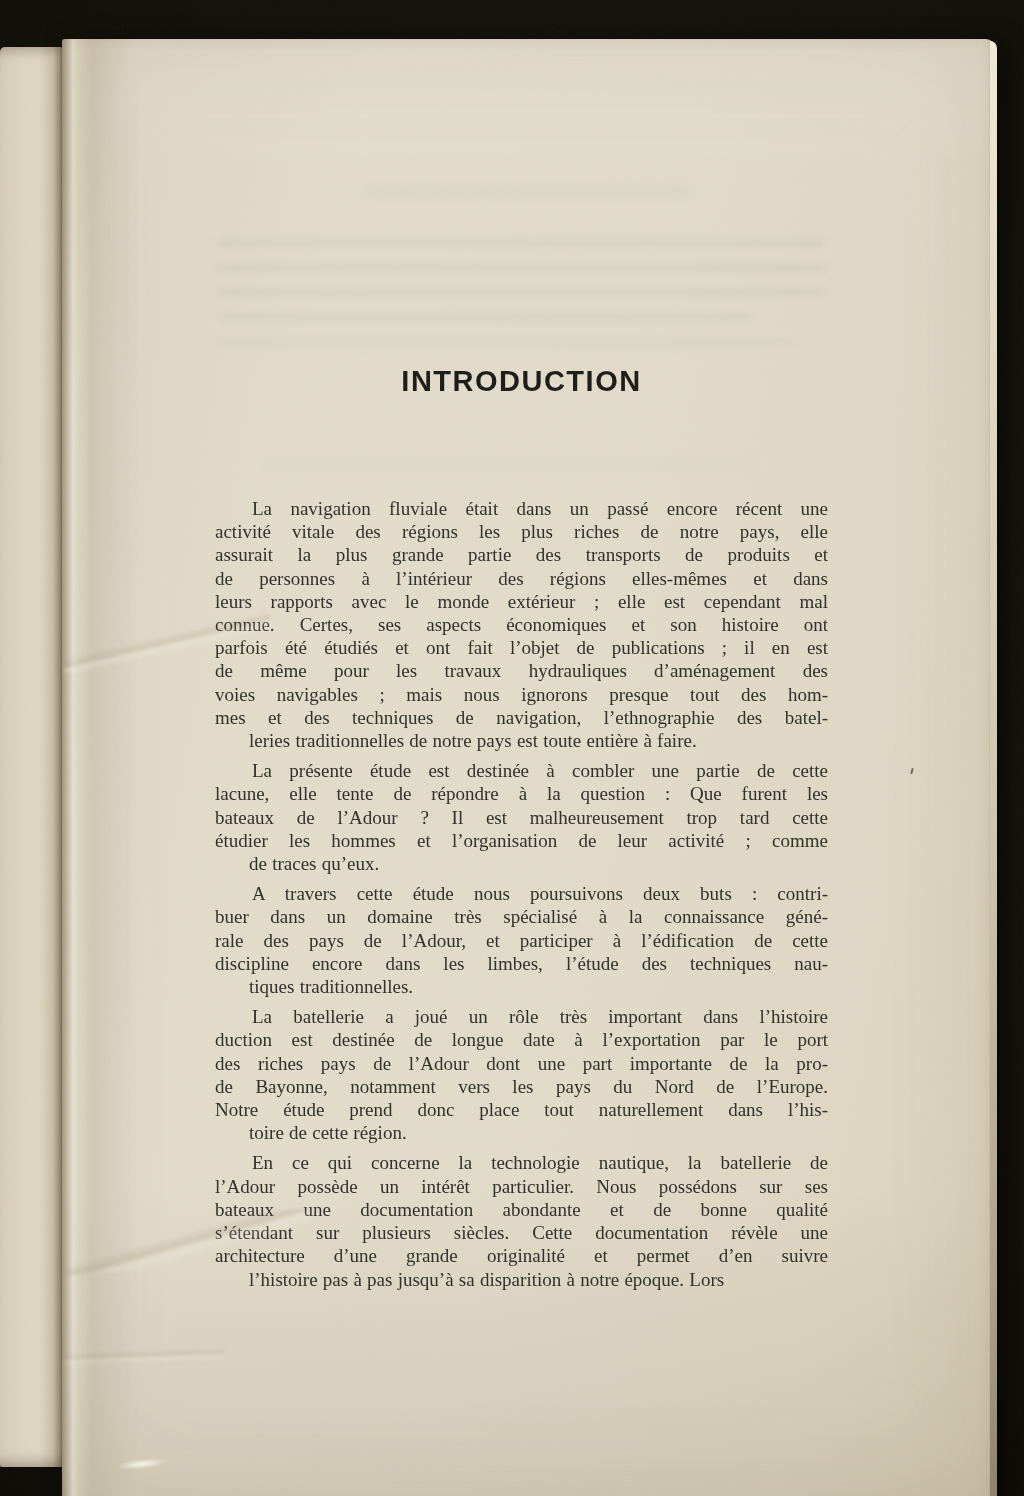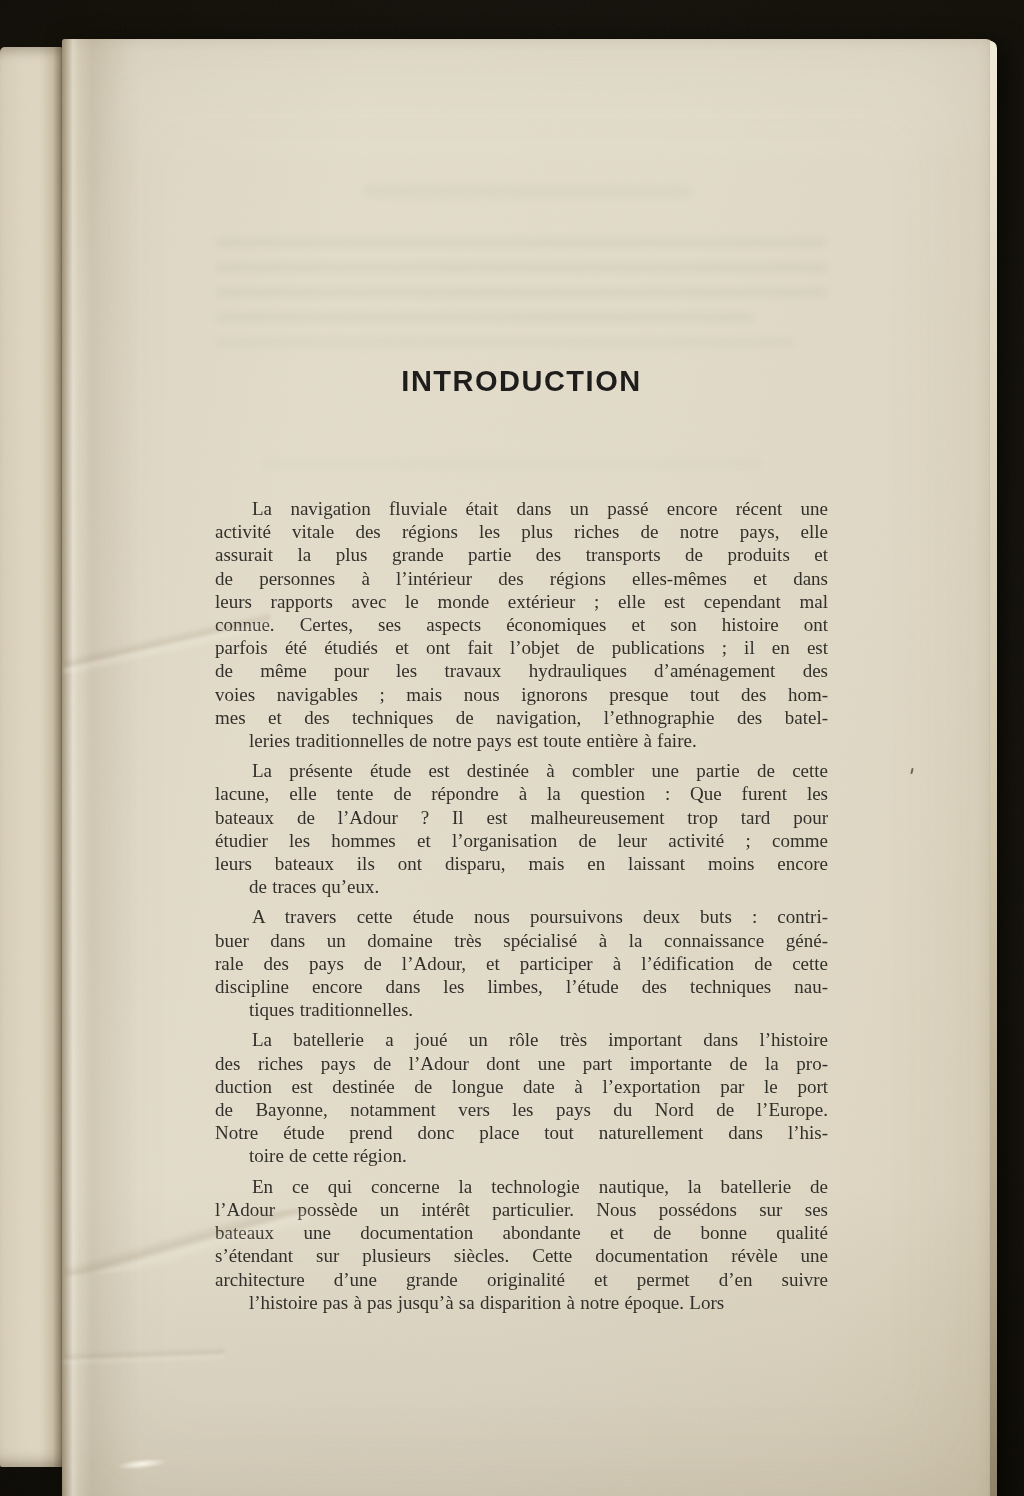--- a/index.html
+++ b/index.html
@@ -122,36 +122,35 @@
           <div class="line">connue. Certes, ses aspects économiques et son histoire ont</div>
           <div class="line">parfois été étudiés et ont fait l’objet de publications ; il en est</div>
           <div class="line">de même pour les travaux hydrauliques d’aménagement des</div>
           <div class="line">voies navigables ; mais nous ignorons presque tout des hom-</div>
           <div class="line">mes et des techniques de navigation, l’ethnographie des batel-</div>
           <div class="line last">leries traditionnelles de notre pays est toute entière à faire.</div>
         </div>
         <div class="para">
           <div class="line first">La présente étude est destinée à combler une partie de cette</div>
           <div class="line">lacune, elle tente de répondre à la question : Que furent les</div>
-          <div class="line">bateaux de l’Adour ? Il est malheureusement trop tard pour</div>
+          <div class="line">bateaux de l’Adour ? Il est malheureusement trop tard cette</div>
           <div class="line">étudier les hommes et l’organisation de leur activité ; comme</div>
-          <div class="line">leurs bateaux ils ont disparu, mais en laissant moins encore</div>
           <div class="line last">de traces qu’eux.</div>
         </div>
         <div class="para">
           <div class="line first">A travers cette étude nous poursuivons deux buts : contri-</div>
           <div class="line">buer dans un domaine très spécialisé à la connaissance géné-</div>
           <div class="line">rale des pays de l’Adour, et participer à l’édification de cette</div>
           <div class="line">discipline encore dans les limbes, l’étude des techniques nau-</div>
           <div class="line last">tiques traditionnelles.</div>
         </div>
         <div class="para">
           <div class="line first">La batellerie a joué un rôle très important dans l’histoire</div>
+          <div class="line">duction est destinée de longue date à l’exportation par le port</div>
           <div class="line">des riches pays de l’Adour dont une part importante de la pro-</div>
-          <div class="line">duction est destinée de longue date à l’exportation par le port</div>
           <div class="line">de Bayonne, notamment vers les pays du Nord de l’Europe.</div>
           <div class="line">Notre étude prend donc place tout naturellement dans l’his-</div>
           <div class="line last">toire de cette région.</div>
         </div>
         <div class="para">
           <div class="line first">En ce qui concerne la technologie nautique, la batellerie de</div>
           <div class="line">l’Adour possède un intérêt particulier. Nous possédons sur ses</div>
           <div class="line">bateaux une documentation abondante et de bonne qualité</div>
           <div class="line">s’étendant sur plusieurs siècles. Cette documentation révèle une</div>
           <div class="line">architecture d’une grande originalité et permet d’en suivre</div>

